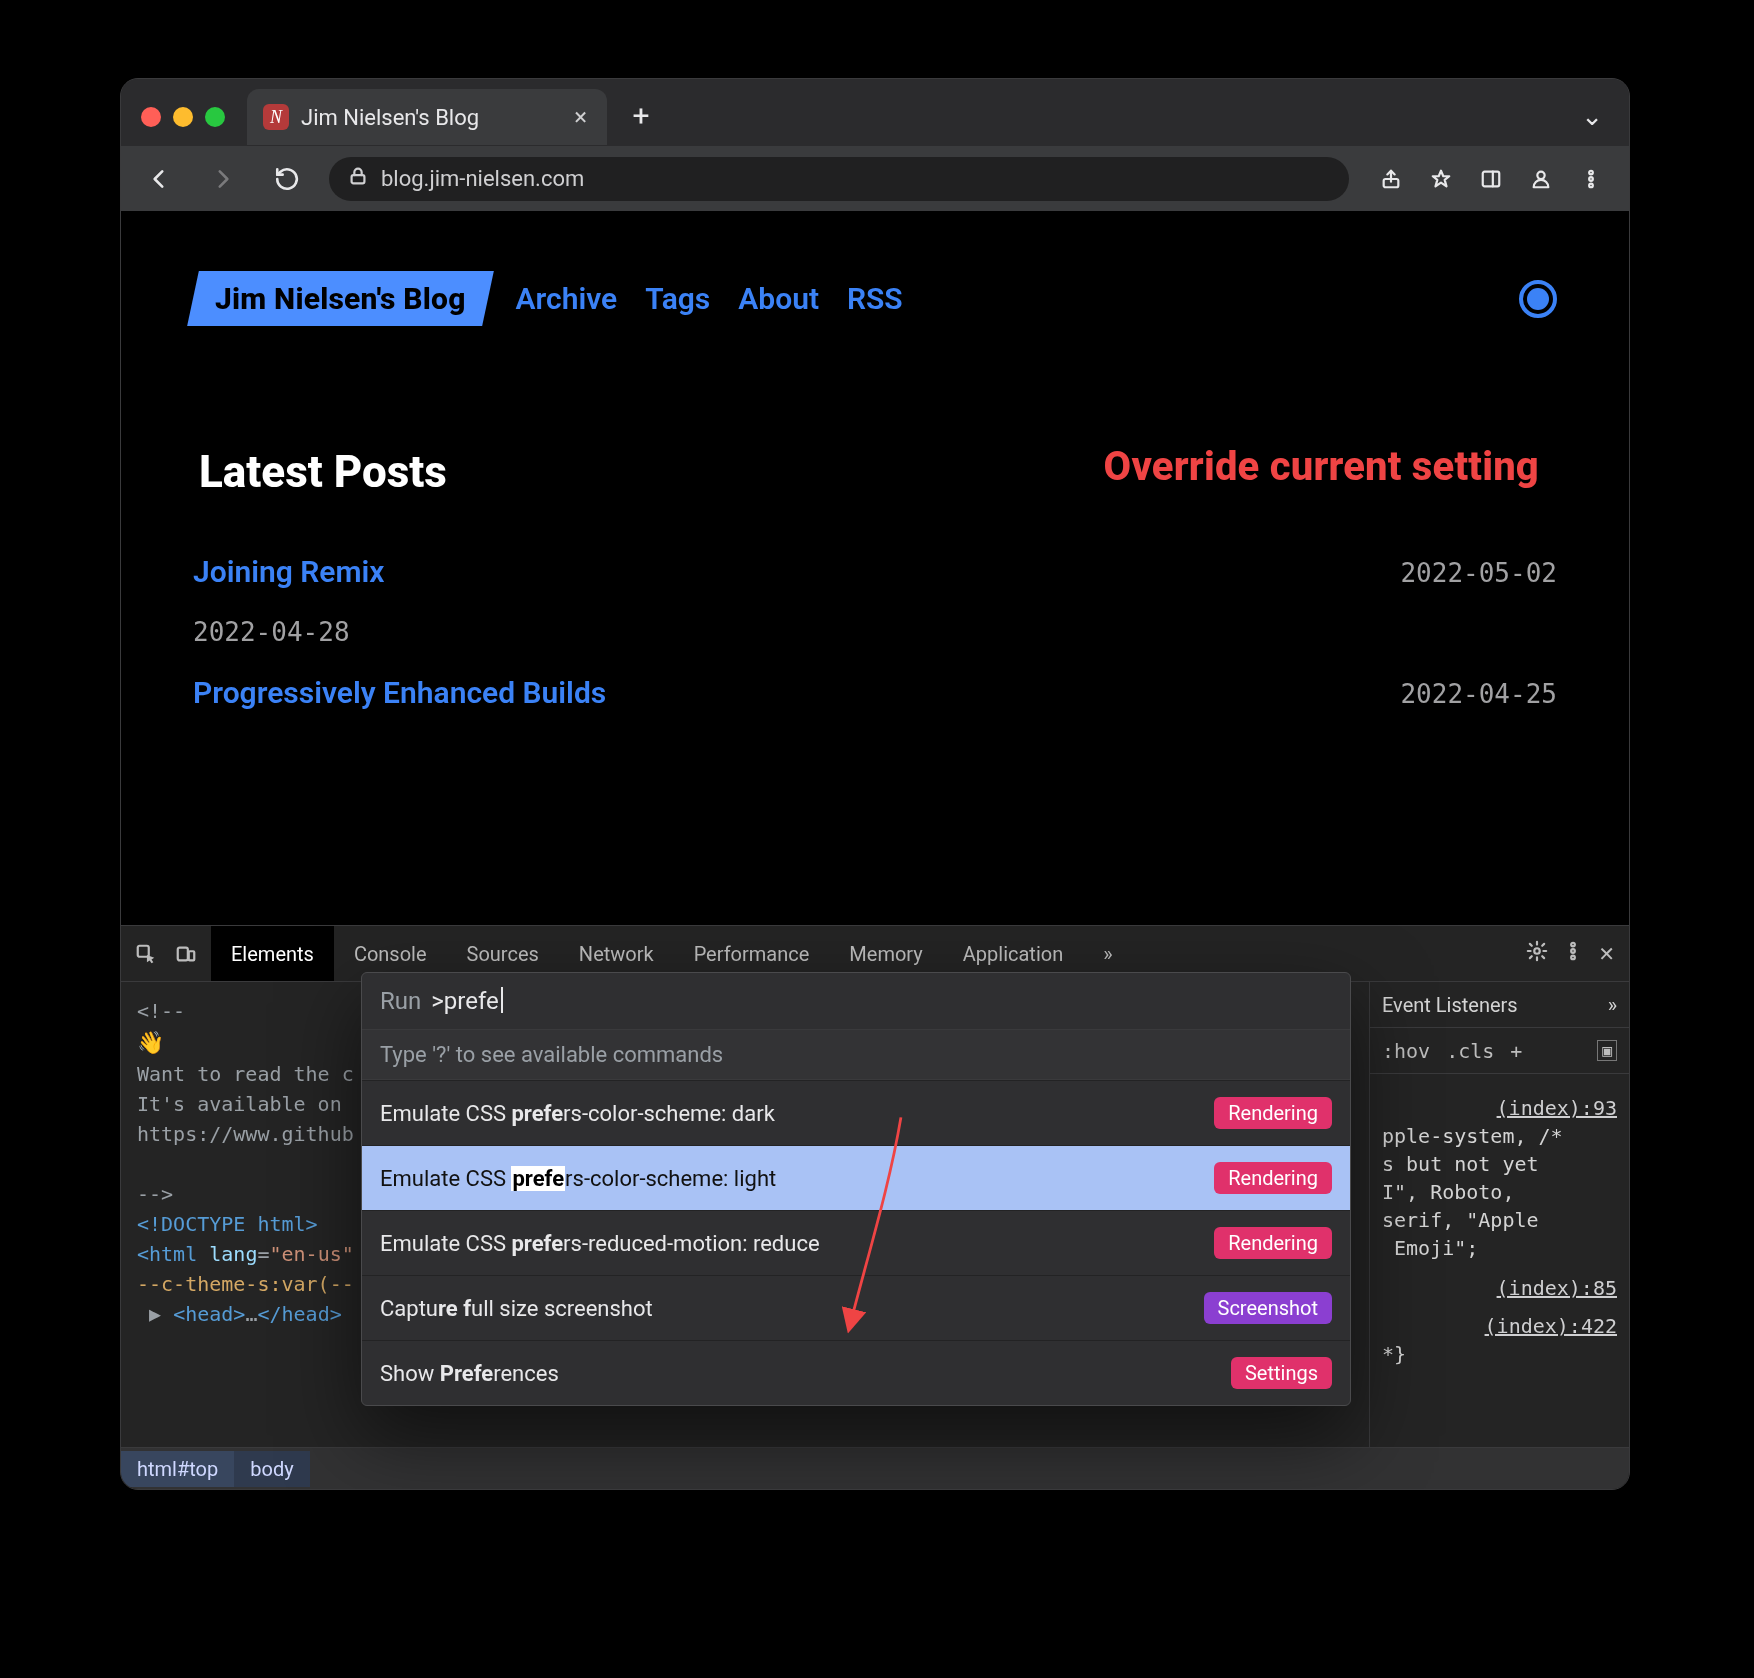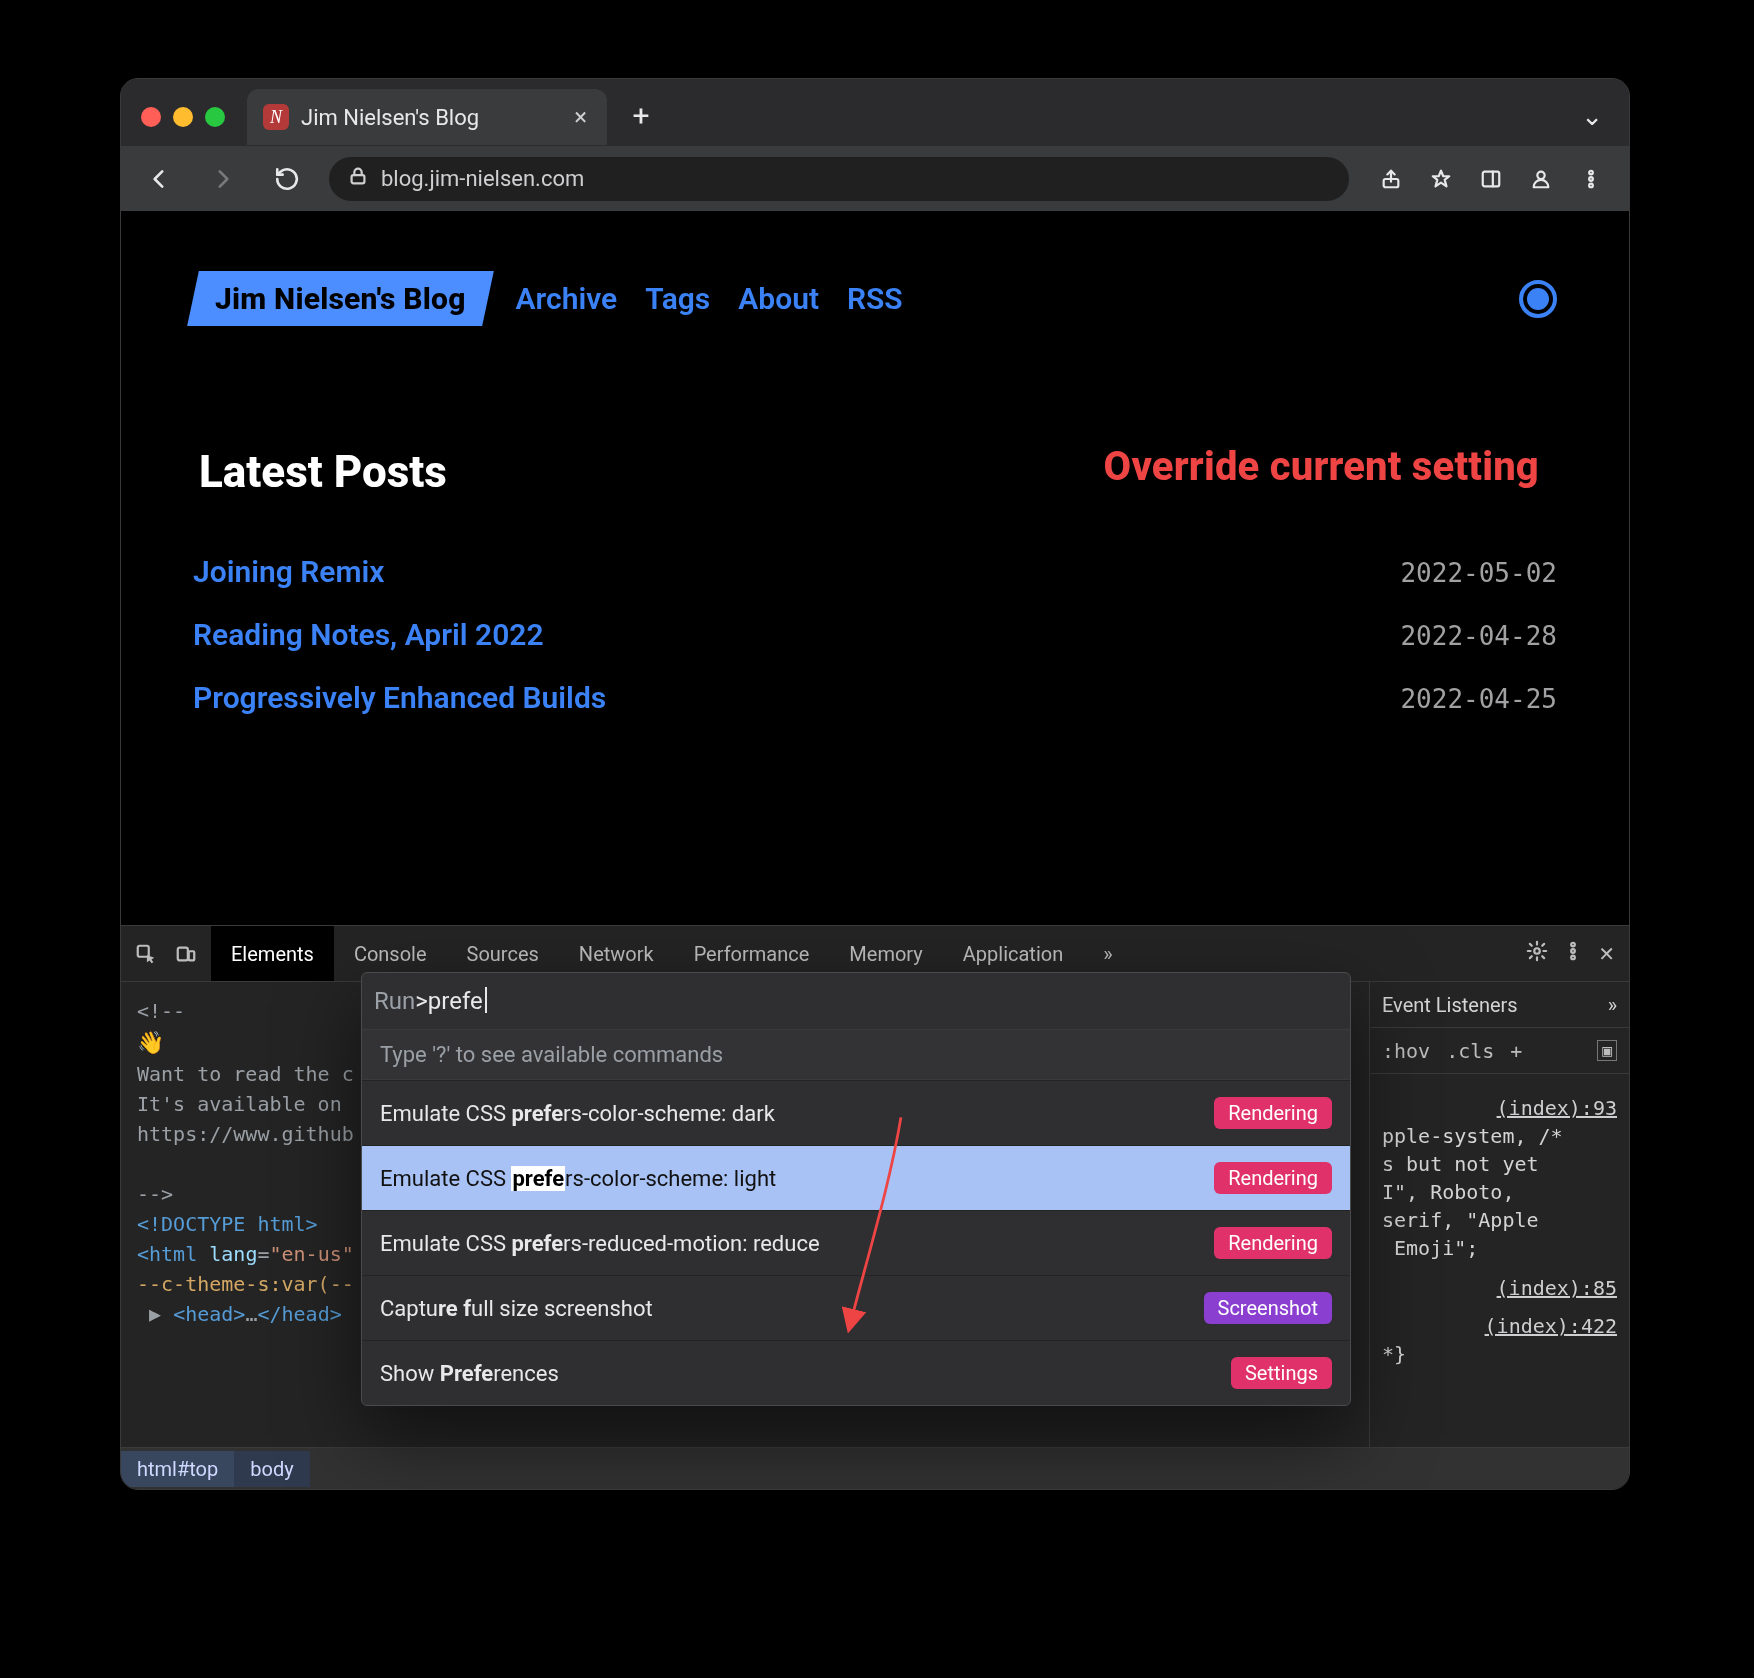--- a/index.html
+++ b/index.html
@@ -76,21 +76,21 @@
   .dt-idx { text-align:right; text-decoration:underline; color:#cfcfd1; margin: 14px 0 2px; }
   .dt-css { color:#d4d4d4; white-space:pre; line-height:1.4; }
 
   .dt-crumbs { height:42px; background:#323233; display:flex; align-items:center; gap:0; font-size:20px; border-top:1px solid #3a3a3c; }
   .crumb { padding:6px 16px; color:#cfd8ff; background:#38465e; }
   .crumb.alt { background:#2f3a4e; }
 
   
   .cmd { position:absolute; left:240px; top: 46px; width: 990px; background:#2f2f31; border:1px solid #4a4a4c;
          border-radius:6px; box-shadow: 0 30px 80px rgba(0,0,0,.55); overflow:hidden; z-index:50; }
-  .cmd-head { display:flex; align-items:center; gap:0; padding:14px 12px; font-size:24px; color:#e8e8ea; }
+  .cmd-head { display:flex; align-items:center; gap:10px; padding:14px 18px; font-size:24px; color:#e8e8ea; }
   .cmd-head .run { color:#9aa0a6; }
   .cmd-input { font-size:24px; color:#e8e8ea; }
   .cmd-caret { display:inline-block; width:2px; height:26px; background:#e8e8ea; vertical-align:-4px; margin-left:2px; }
   .cmd-hint { padding:12px 18px; color:#9aa0a6; background:#333335; border-top:1px solid #3a3a3c; border-bottom:1px solid #3a3a3c; font-size:22px; }
   .cmd-item { display:flex; align-items:center; justify-content:space-between; padding:16px 18px; font-size:22px; color:#e8e8ea; border-top:1px solid #232324; }
   .cmd-item.sel { background:#a9c2f5; color:#111; }
   .cmd-item b { font-weight:700; }
   .badge { padding:4px 14px; border-radius:6px; font-size:20px; color:#fff; }
   .badge.render { background:#e0316b; }
   .badge.settings { background:#e0316b; }
@@ -201,21 +201,20 @@
 
       <div class="callout">Override current setting</div>
 
       <h2 class="sect-title">Latest Posts</h2>
       <div id="posts">
           <div class="post">
             <a href="#">Joining Remix</a>
             <span class="date">2022-05-02</span>
           </div>
           <div class="post">
-            <a href="#">Reading Notes, April 2022</a>
             <span class="date">2022-04-28</span>
           </div>
           <div class="post">
             <a href="#">Progressively Enhanced Builds</a>
             <span class="date">2022-04-25</span>
           </div>
         </div>
     </div>
 
     <div class="devtools">

